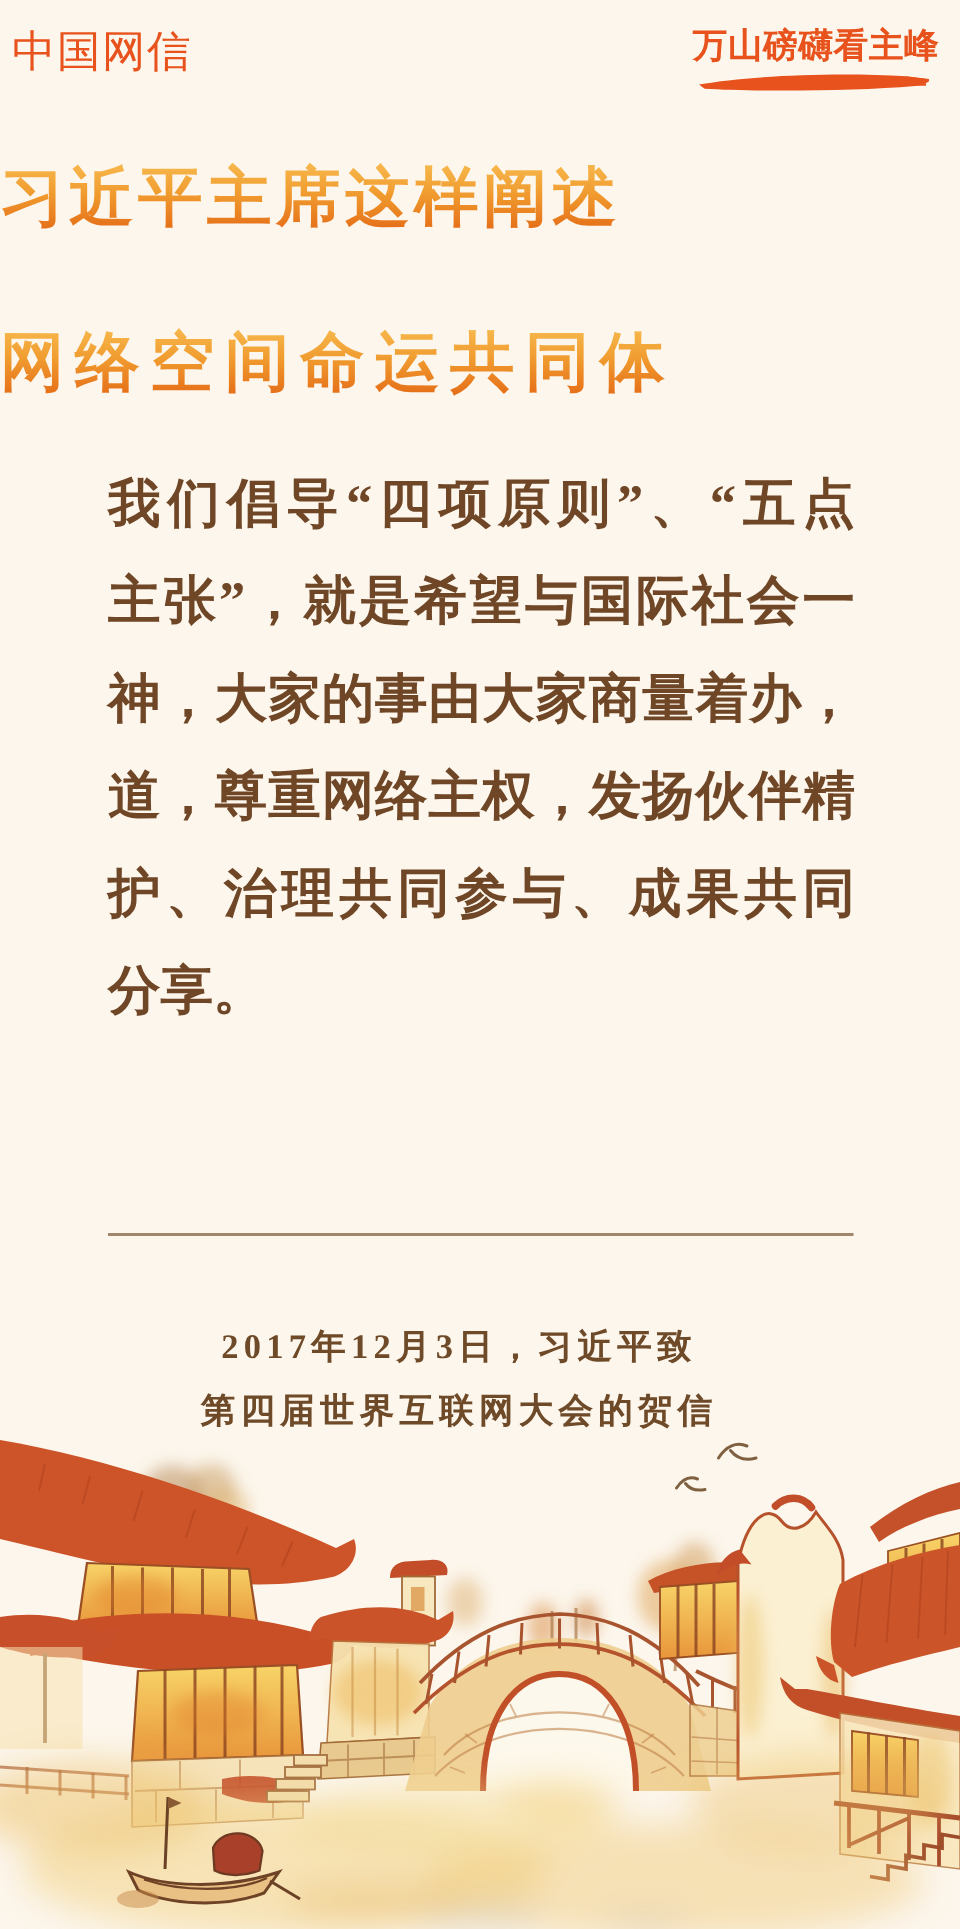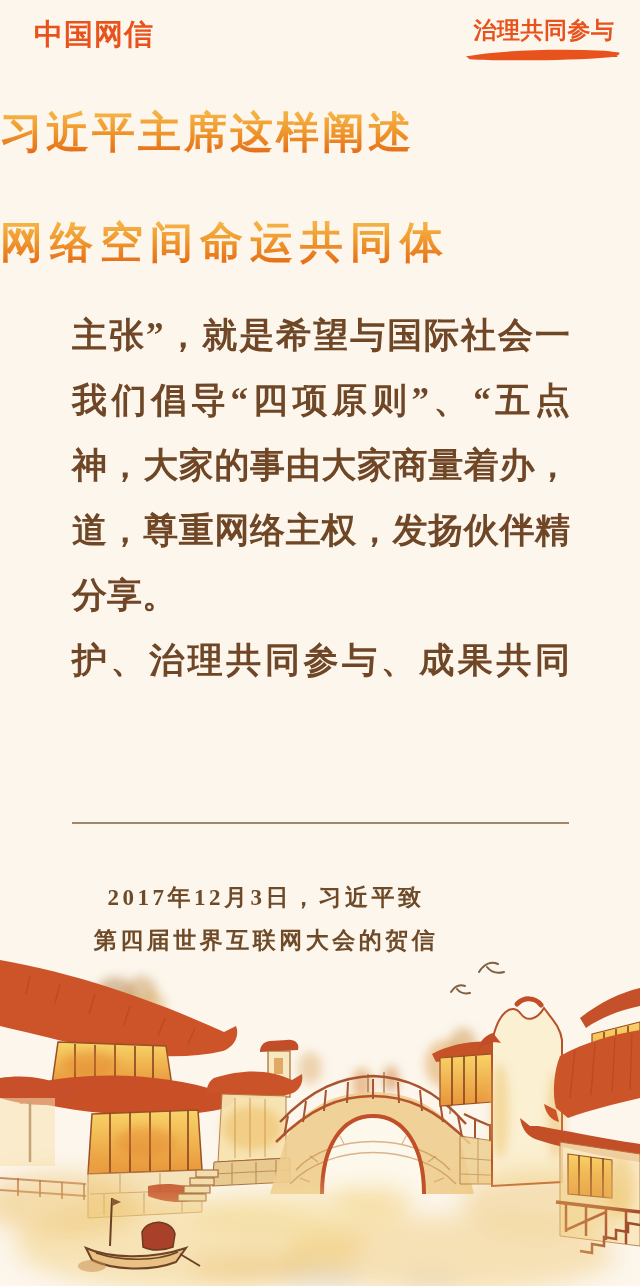--- a/index.html
+++ b/index.html
@@ -3,23 +3,23 @@
 <meta charset="utf-8">
 <style>
   html,body{margin:0;padding:0;}
   .page{
     position:relative; width:640px; height:1286px; overflow:hidden;
     background:#fcf6ec;
     font-family:"Liberation Serif","DejaVu Serif",serif;
   }
   
   .brand{
-    position:absolute; top:15px; left:34px;
+    position:absolute; top:15px; left:8px;
     font-family:"Liberation Sans","DejaVu Sans",sans-serif;
-    font-size:29px; font-weight:700; letter-spacing:1px; color:#e8521c;
+    font-size:29px; font-weight:400; letter-spacing:1px; color:#e8521c;
   }
   .slogan-wrap{position:absolute; top:15px; right:8px; width:176px; text-align:center;}
   .slogan-text{
     font-family:"Liberation Sans","DejaVu Sans",sans-serif;
     font-size:23px; font-weight:800; color:#e8521c; letter-spacing:0.5px; white-space:nowrap;
   }
   .slogan-stroke{display:block; margin:2px auto 0 auto; width:168px; height:13px;}
   
   .title{position:absolute; top:102px; left:0; width:640px; text-align:left;}
   .title-line{
@@ -31,52 +31,52 @@
   
   .quote{
     position:absolute; top:303px; left:72px; width:498px;
     color:#6f4626; font-size:35px; font-weight:600;
   }
   .ql{height:65px; line-height:65px; text-align:justify; text-align-last:justify; white-space:nowrap;}
   .ql.last{text-align-last:left;}
   
   .divider{position:absolute; top:822px; left:72px; width:497px; height:2px; background:#8f7254; opacity:.85;}
   
-  .attribution{position:absolute; top:876px; left:0; width:532px; text-align:center; color:#6e4a28;}
+  .attribution{position:absolute; top:876px; left:0; width:532px; text-align:center; color:#6e4a28;padding-left:40px;}
   .attr-line{font-size:23px; font-weight:600; line-height:43px; letter-spacing:3.5px; white-space:nowrap;}
   
   .scene{position:absolute; left:0; top:946px; width:640px; height:340px; display:block;}
 </style>
 </head>
 <body>
 
 <div class="page">
 
   <div class="brand">中国网信</div>
 
   <div class="slogan-wrap">
-    <div class="slogan-text">治理共同参与</div>
+    <div class="slogan-text">万山磅礴看主峰</div>
     <svg class="slogan-stroke" viewBox="0 0 170 14">
       <path d="M1,9 C35,3 95,0 150,3 L166,5 C167,7 164,9 156,10 C110,14 40,14 5,12 Z" fill="#e8521c"></path>
       <path d="M150,4 l16,2 M146,9 l18,0" stroke="#e8521c" stroke-width="1.6" fill="none"></path>
     </svg>
   </div>
 
   <div class="title">
     <div class="title-line">习近平主席这样阐述</div>
     <div class="title-line line2">网络空间命运共同体</div>
   </div>
 
   <div class="quote">
+    <div class="ql">我们倡导“四项原则”、“五点</div>
     <div class="ql">主张”，就是希望与国际社会一</div>
-    <div class="ql">我们倡导“四项原则”、“五点</div>
     <div class="ql">神，大家的事由大家商量着办，</div>
     <div class="ql">道，尊重网络主权，发扬伙伴精</div>
+    <div class="ql">护、治理共同参与、成果共同</div>
     <div class="ql last">分享。</div>
-    <div class="ql">护、治理共同参与、成果共同</div>
   </div>
 
   <div class="divider"></div>
 
   <div class="attribution">
     <div class="attr-line">2017年12月3日，习近平致</div>
     <div class="attr-line">第四届世界互联网大会的贺信</div>
   </div>
 
   <svg class="scene" viewBox="0 0 640 340">

